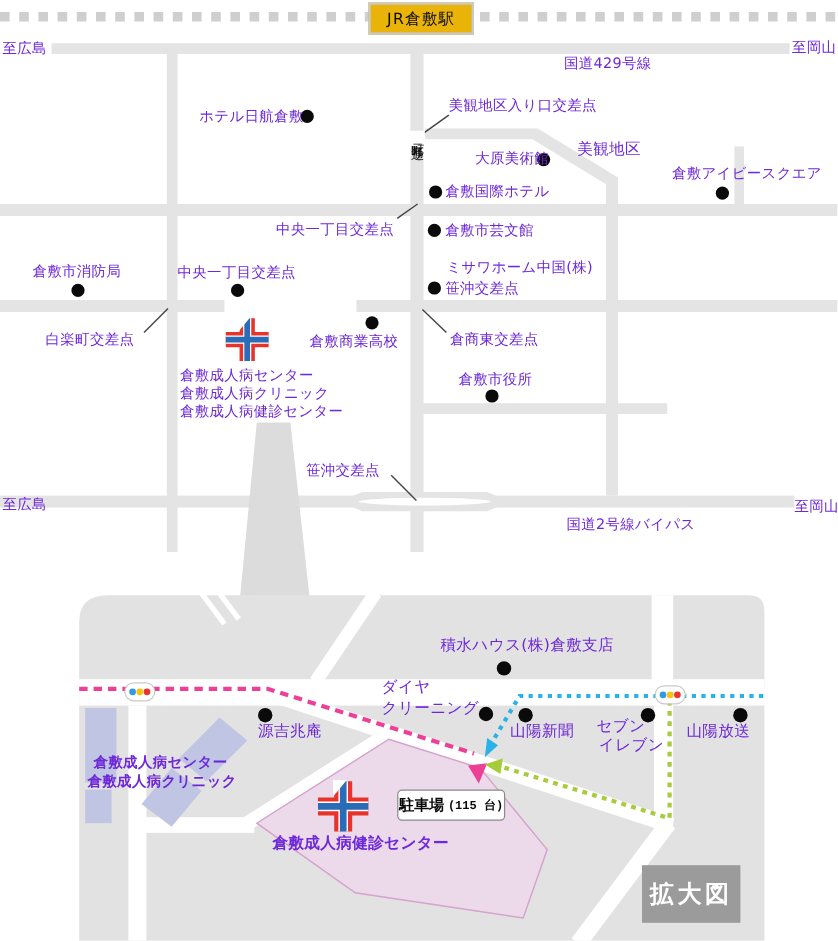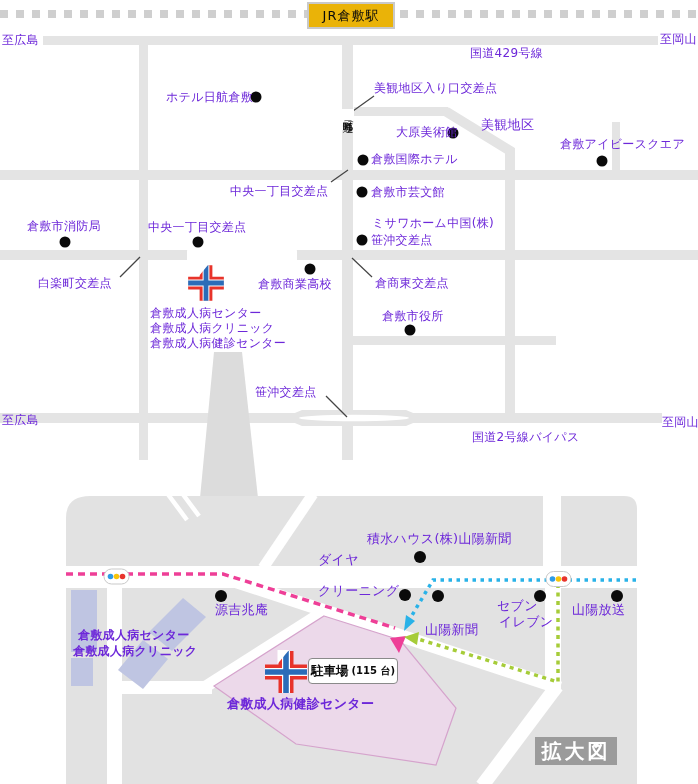--- a/index.html
+++ b/index.html
@@ -16,28 +16,28 @@
     position:absolute;left:307px;top:2px;width:84px;height:23px;background:#eab308;
     border:2px solid #c9c9c9;display:flex;align-items:center;justify-content:center;
     font-size:13px;letter-spacing:1px;
   }
   #motomachi{
     position:absolute;left:340px;top:109px;width:14px;background:#fff;
     writing-mode:vertical-rl;text-orientation:upright;font-size:11px;
     letter-spacing:1px;padding:2px 0;text-align:center;
   }
   #parking-box{
-    position:absolute;left:308px;top:658px;width:88px;height:24px;background:#fff;
+    position:absolute;left:331px;top:658px;width:88px;height:24px;background:#fff;
     border:1.5px solid #8a8a8a;border-radius:4px;display:flex;align-items:center;
-    justify-content:center;gap:3px;
+    justify-content:center;gap:3px;font-family:Liberation Mono, monospace;
   }
   #parking-box .p1{font-size:12.5px;font-weight:bold;}
   #parking-box .p2{font-size:10px;font-weight:bold;}
   #kakudaizu-box{
-    position:absolute;left:535px;top:737px;width:82px;height:28px;background:#9b9b9b;
+    position:absolute;left:535px;top:721px;width:82px;height:48px;background:#9b9b9b;
     color:#fff;font-weight:bold;font-size:20px;letter-spacing:3px;
     display:flex;align-items:center;justify-content:center;
   }
 </style>
 </head>
 <body>
 
 <svg width="698" height="784" viewBox="0 0 698 784">
   <defs>
     <g id="hcross">
@@ -183,25 +183,25 @@
 
 <div class="lbl multiline" style="left:150px;top:306px;">倉敷成人病センター</div>
 <div class="lbl multiline" style="left:150px;top:321px;">倉敷成人病クリニック</div>
 <div class="lbl multiline" style="left:150px;top:336px;">倉敷成人病健診センター</div>
 
 <div class="lbl" style="left:255px;top:385px;">笹沖交差点</div>
 <div class="lbl" style="left:472px;top:430px;">国道2号線バイパス</div>
 <div class="lbl" style="left:662px;top:415px;">至岡山</div>
 <div class="lbl" style="left:2px;top:413px;">至広島</div>
 
-<div class="lbl s13" style="left:367px;top:531px;">積水ハウス(株)山陽新聞</div>
-<div class="lbl s13" style="left:318px;top:552px;">ダイヤ</div>
+<div class="lbl s13" style="left:367px;top:531px;">積水ハウス(株)倉敷支店</div>
+<div class="lbl s13" style="left:318px;top:566px;">ダイヤ</div>
 <div class="lbl s13" style="left:318px;top:583px;">クリーニング</div>
 <div class="lbl s13" style="left:215px;top:602px;">源吉兆庵</div>
-<div class="lbl s13" style="left:425px;top:602px;margin-top:20px;">山陽新聞</div>
+<div class="lbl s13" style="left:425px;top:602px;">山陽新聞</div>
 <div class="lbl s13" style="left:497px;top:598px;">セブン</div>
 <div class="lbl s13" style="left:499px;top:614px;">イレブン</div>
 <div class="lbl s13" style="left:572px;top:602px;">山陽放送</div>
 
 <div class="lbl bold" style="left:78px;top:628px;">倉敷成人病センター</div>
 <div class="lbl bold" style="left:73px;top:644px;">倉敷成人病クリニック</div>
 <div class="lbl bold s13" style="left:227px;top:696px;">倉敷成人病健診センター</div>
 
 <div id="parking-box">
   <span class="p1">駐車場</span>

